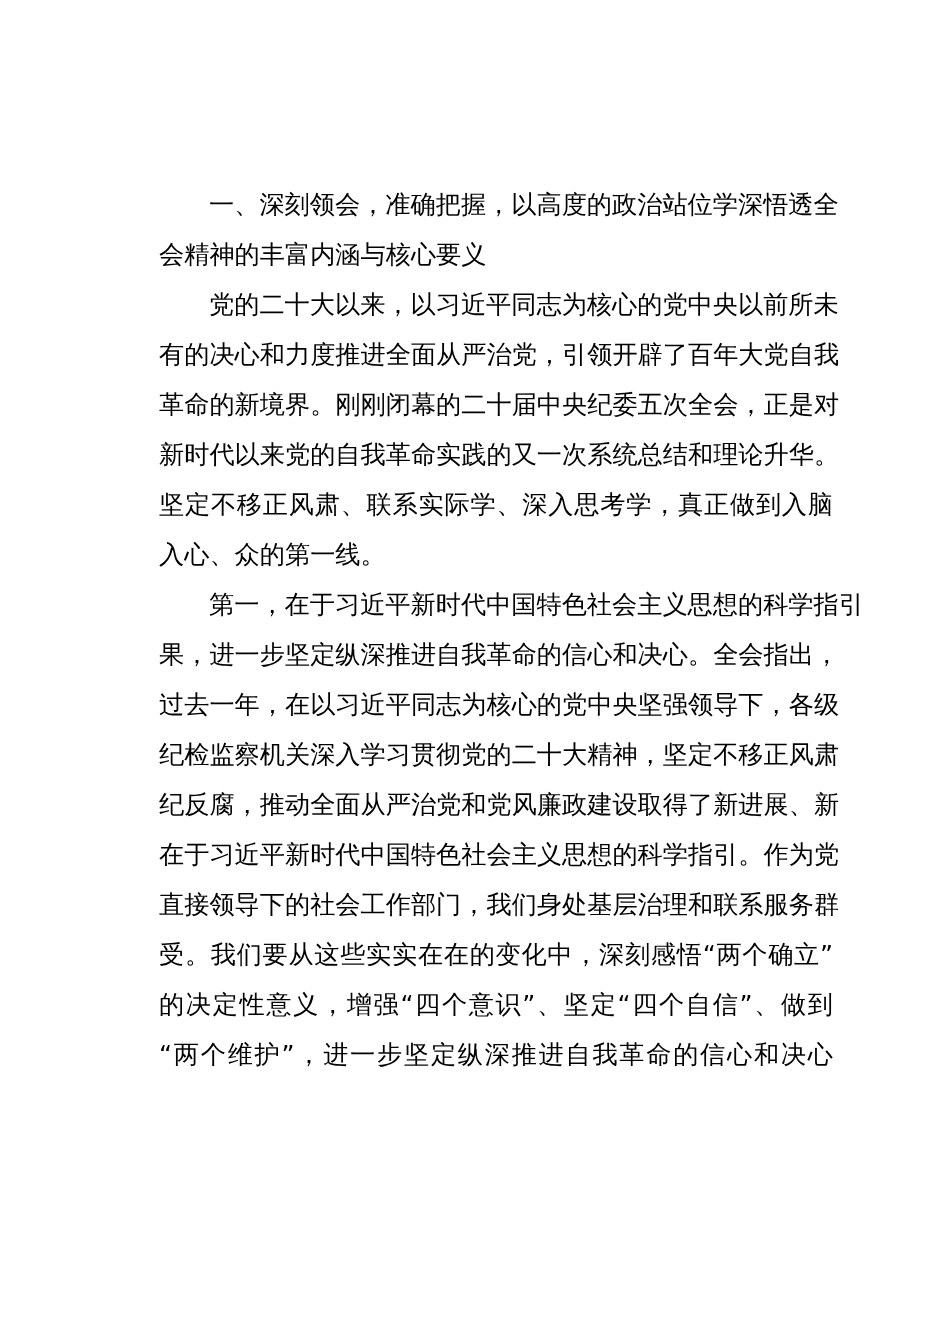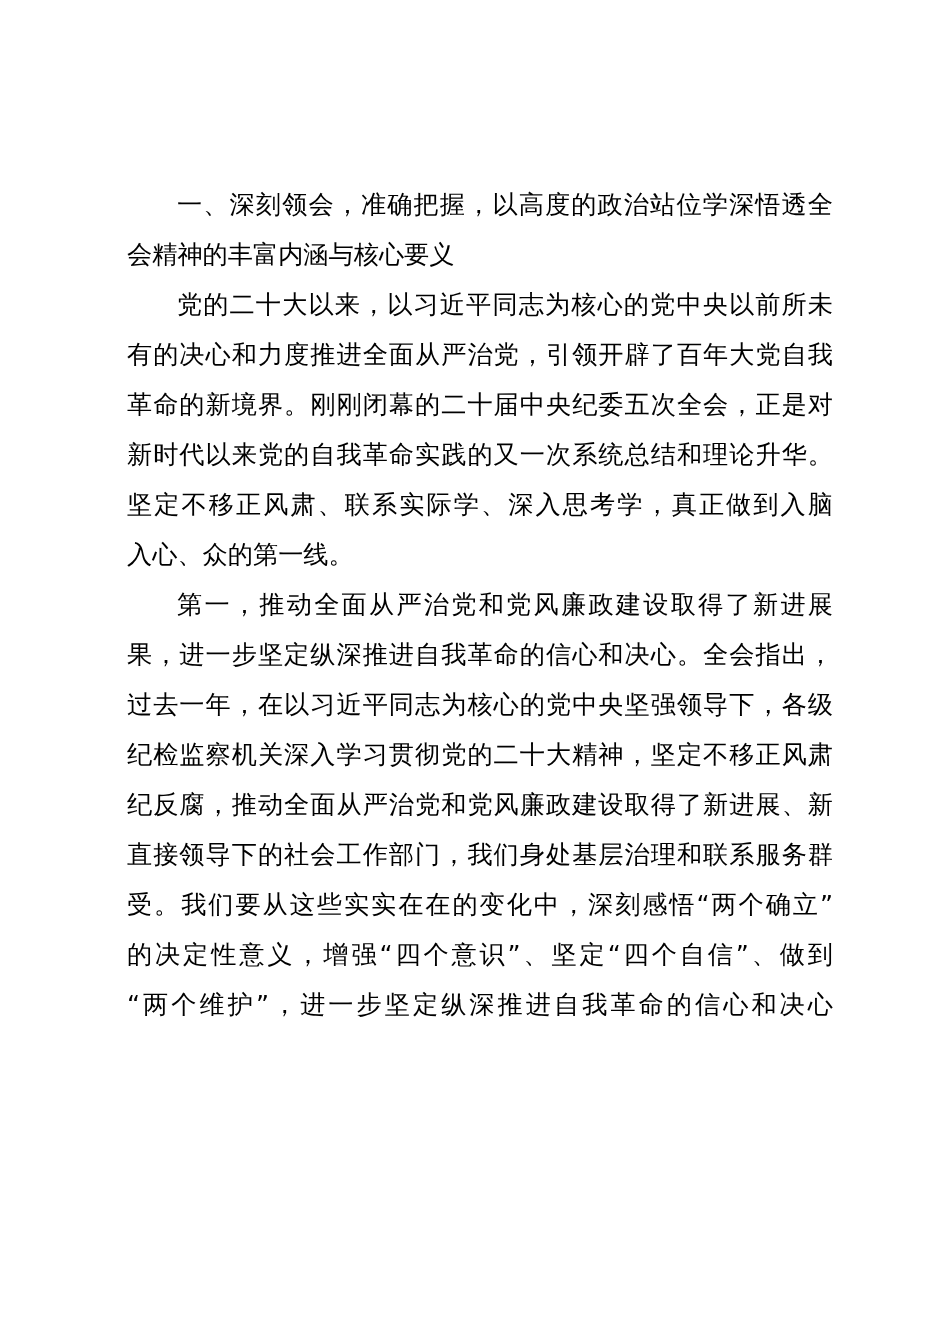--- a/index.html
+++ b/index.html
@@ -23,20 +23,21 @@
       font-size: 25.2px;
       line-height: 50px;
     }
     .line {
       display: block;
       height: 50px;
       white-space: nowrap;
       text-align: justify;
       text-align-last: justify;
       letter-spacing: 0;
+      margin-left: 32px;
     }
     .line.last {
       text-align-last: left;
     }
     .line.indent {
       padding-left: 50px;
     }
   </style>
 </head>
 <body>
@@ -50,23 +51,24 @@
   <div>
     <span class="line indent">党的二十大以来，以习近平同志为核心的党中央以前所未</span>
     <span class="line">有的决心和力度推进全面从严治党，引领开辟了百年大党自我</span>
     <span class="line">革命的新境界。刚刚闭幕的二十届中央纪委五次全会，正是对</span>
     <span class="line">新时代以来党的自我革命实践的又一次系统总结和理论升华。</span>
     <span class="line">坚定不移正风肃、联系实际学、深入思考学，真正做到入脑</span>
     <span class="line last">入心、众的第一线。</span>
   </div>
 
   <div>
-    <span class="line indent">第一，推动全面从严治党和党风廉政建设取得了新进展</span>
+    <span class="line indent">第一，在于习近平新时代中国特色社会主义思想的科学指引</span>
     <span class="line">果，进一步坚定纵深推进自我革命的信心和决心。全会指出，</span>
     <span class="line">过去一年，在以习近平同志为核心的党中央坚强领导下，各级</span>
     <span class="line">纪检监察机关深入学习贯彻党的二十大精神，坚定不移正风肃</span>
     <span class="line">纪反腐，推动全面从严治党和党风廉政建设取得了新进展、新</span>
+    <span class="line">在于习近平新时代中国特色社会主义思想的科学指引。作为党</span>
     <span class="line">直接领导下的社会工作部门，我们身处基层治理和联系服务群</span>
     <span class="line">受。我们要从这些实实在在的变化中，深刻感悟“两个确立”</span>
     <span class="line">的决定性意义，增强“四个意识”、坚定“四个自信”、做到</span>
     <span class="line">“两个维护”，进一步坚定纵深推进自我革命的信心和决心</span>
   </div>
 </div>
 
 </body></html>

